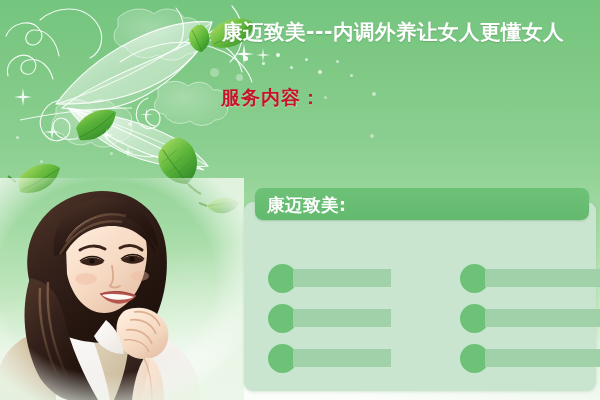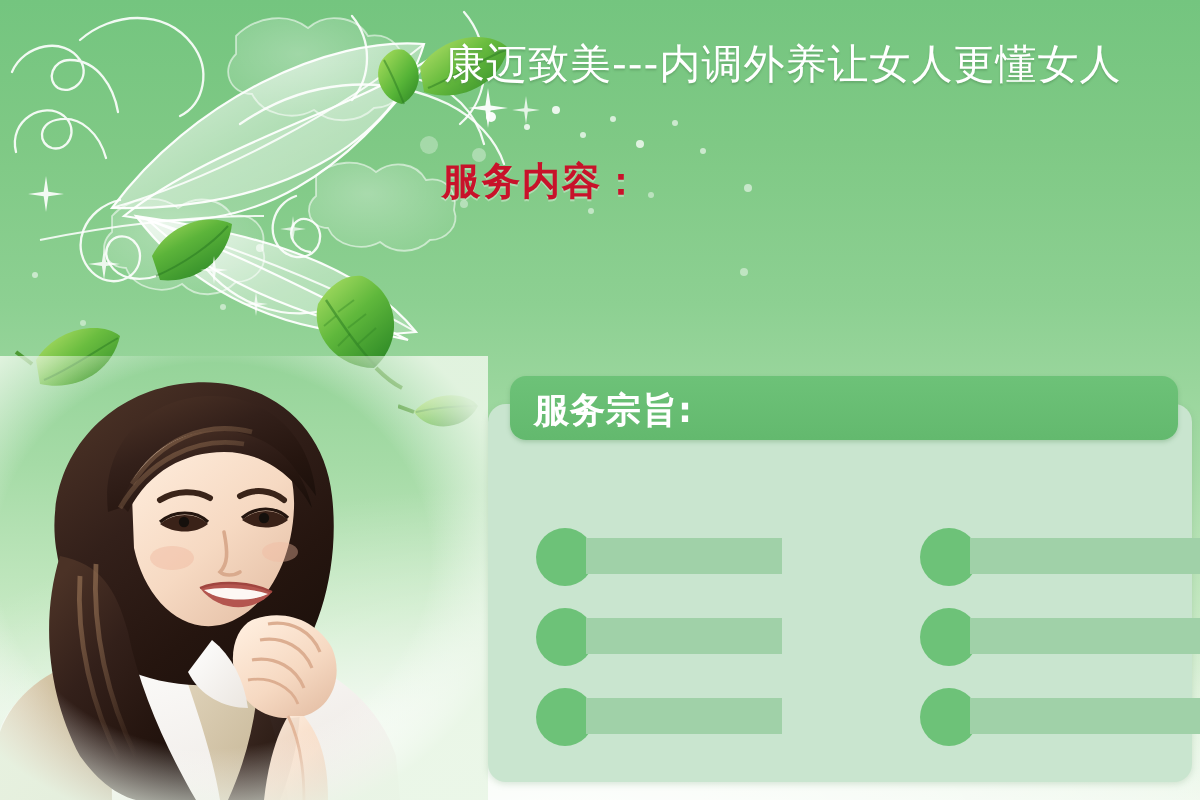--- a/index.html
+++ b/index.html
@@ -29,27 +29,27 @@
   .art { position:absolute; top:0; left:0; width:270px; height:235px; pointer-events:none; }
   .photo-wrap { position:absolute; left:-6px; bottom:0; width:250px; height:222px; pointer-events:none; }
 
   
   .spark { position:absolute; background:#fff; border-radius:50%; pointer-events:none; }
   .star { position:absolute; pointer-events:none; }
 
   
   .headline {
     position:absolute; left:222px; top:18px;
-    font-size:20.5px; font-weight:normal; color:#ffffff;
+    font-size:20.5px; font-weight:bold; color:#ffffff;
     letter-spacing:0.5px; white-space:nowrap;
     font-family:"DejaVu Sans", sans-serif;
     text-shadow:0 1px 1px rgba(80,140,85,0.45);
   }
   .label-red {
-    position:absolute; left:221px; top:78px;
+    position:absolute; left:221px; top:85px;
     font-size:19px; font-weight:bold; color:#c8122a;
     letter-spacing:1px; white-space:nowrap;
     font-family:"DejaVu Sans", sans-serif;
     text-shadow:0 1px 0 rgba(255,255,255,0.35);
   }
   .label-purple {
     position:absolute; left:222px; top:139px;
     font-size:19px; font-weight:bold; color:#a03a93;
     letter-spacing:1.5px; white-space:nowrap;
     font-family:"DejaVu Sans", sans-serif;
@@ -404,17 +404,17 @@
           <span class="dot"></span>
           <span class="bar"></span>
         </div>
         <div class="row col-right r3">
           <span class="dot"></span>
           <span class="bar"></span>
         </div>
       </div>
     </div>
     <div class="panel-header">
-      <div class="panel-header-title">服务宗旨:</div>
+      <div class="panel-header-title">康迈致美:</div>
     </div>
   </div>
 
 </div>
 
 </body></html>

